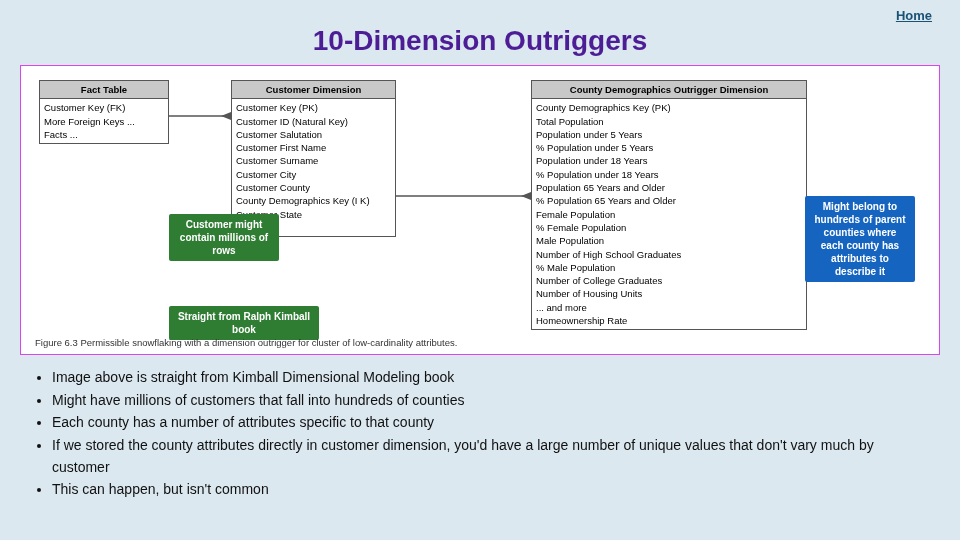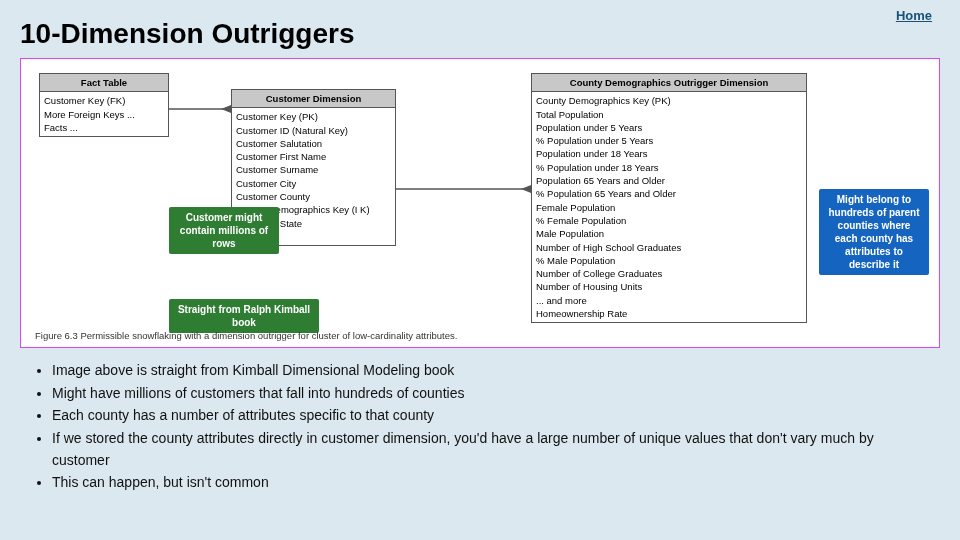--- a/index.html
+++ b/index.html
@@ -24,23 +24,24 @@
       right: 28px;
       color: #1a5276;
       font-size: 13px;
       text-decoration: underline;
       cursor: pointer;
       font-weight: bold;
     }
     .title {
       font-size: 28px;
       font-weight: bold;
-      color: #000000;
+      color: #4c1d95;
       margin-bottom: 8px;
-      margin-top: 8px;
+      margin-top: 15px;
+      text-align: center;
     }
     .title span.num {
       font-size: 28px;
       font-weight: bold;
     }
     .diagram-area {
       background: white;
       border: 1px solid #d946ef;
       position: relative;
       width: 920px;
@@ -78,21 +79,21 @@
     }
     
     .fact-table {
       left: 18px;
       top: 14px;
       width: 130px;
     }
     
     .customer-dim {
       left: 210px;
-      top: 30px;
+      top: 14px;
       width: 165px;
     }
     
     .county-dim {
       left: 510px;
       top: 14px;
       width: 276px;
     }
     
     .connector-svg {
@@ -118,21 +119,21 @@
       left: 148px;
       top: 148px;
       width: 110px;
     }
     .annotation-kimball {
       left: 148px;
       top: 240px;
       width: 150px;
     }
     .annotation-might {
-      right: 10px;
+      right: 24px;
       top: 130px;
       width: 110px;
       background: #1565c0;
     }
     
     .figure-caption {
       position: absolute;
       bottom: 6px;
       left: 14px;
       font-size: 9.5px;

